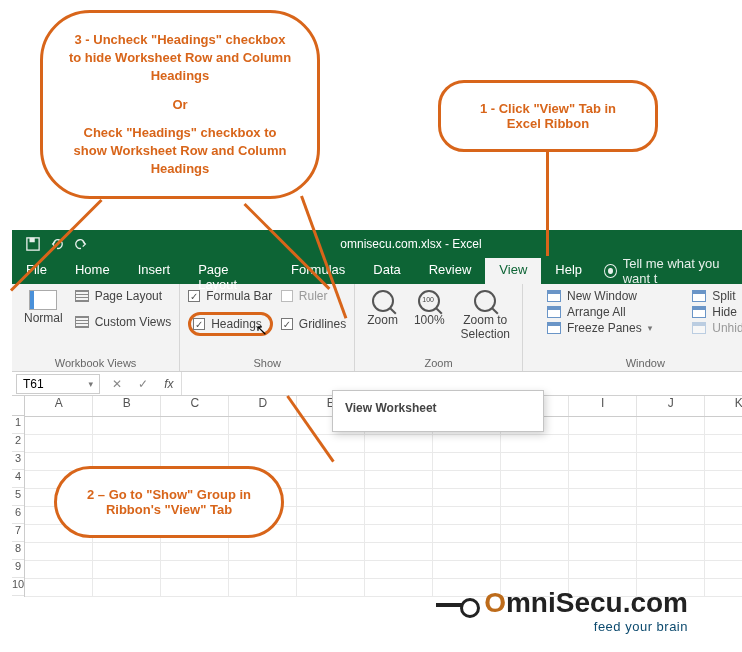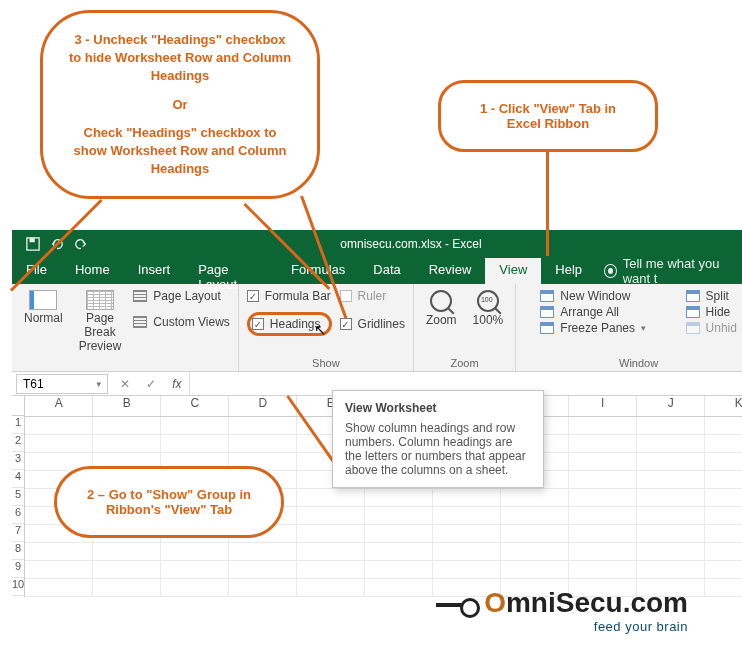--- a/index.html
+++ b/index.html
@@ -44,21 +44,21 @@
   .check.off { color: #aaa; border-color: #bbb; }
   .headings-wrap { border: 3px solid #d8651a; border-radius: 14px; padding: 2px 8px 2px 2px; display: flex; align-items: center; gap: 6px; position: relative; }
   .cursor { position: absolute; right: 2px; bottom: -6px; font-size: 15px; color: #000; }
   .mag { width: 22px; height: 22px; border: 2px solid #555; border-radius: 50%; position: relative; }
   .mag::after { content: ""; position: absolute; width: 8px; height: 2px; background: #555; bottom: -2px; right: -5px; transform: rotate(45deg); }
   .win-row { display: flex; gap: 6px; align-items: center; padding: 1px 16px; white-space: nowrap; }
   .win-ico { width: 14px; height: 12px; border: 1px solid #6a95c7; background: linear-gradient(#6a95c7 0 3px, #fff 3px); }
   .gray { color: #999; }
 
   .formula-row { display: flex; align-items: center; height: 24px; border-bottom: 1px solid #d0d0d0; background: #fff; font-size: 12px; }
-  .namebox { width: 92px; border: 1px solid #ccc; margin: 2px 4px; padding: 2px 6px; display: flex; justify-content: space-between; align-items: center; }
+  .namebox { width: 84px; border: 1px solid #ccc; margin: 2px 4px; padding: 2px 6px; display: flex; justify-content: space-between; align-items: center; }
   .fx-btn { padding: 0 8px; color: #888; }
   .drop { font-size: 9px; color: #777; }
 
   .grid { display: flex; background: #fff; font-size: 12px; }
   .rowheads { width: 20px; border-right: 1px solid #ccc; }
   .rowheads div, .colheads div { text-align: center; color: #555; }
   .rowheads div { height: 18px; border-bottom: 1px solid #e3e3e3; font-size: 11px; }
   .cols { flex: 1; }
   .colheads { display: flex; border-bottom: 1px solid #ccc; }
   .colheads div { width: 68px; height: 20px; border-right: 1px solid #e3e3e3; }
@@ -129,35 +129,32 @@
     </div>
   </div>
 
   <div class="ribbon">
     <div class="group">
       <div class="group-body">
         <div class="big-btn normal">
           <div class="big-ico"></div>
           <span>Normal</span>
         </div>
-        <div class="big-btn">
-          <div class="big-ico"></div>
-          <span style="max-width:58px">Page Break Preview</span>
-        </div>
         <div>
           <div class="small-row">
             <span class="small-ico"></span>
             <span>Page Layout</span>
           </div>
           <div class="small-row" style="margin-top:10px">
             <span class="small-ico"></span>
             <span>Custom Views</span>
           </div>
         </div>
       </div>
+      <div class="group-label">Workbook Views</div>
     </div>
 
     <div class="group">
       <div class="group-body">
         <div>
           <div class="small-row">
             <span class="check on"></span>
             <span>Formula Bar</span>
           </div>
           <div class="headings-wrap" style="margin-top:8px">
@@ -184,20 +181,24 @@
       <div class="group-body">
         <div class="big-btn">
           <div class="mag"></div>
           <span>Zoom</span>
         </div>
         <div class="big-btn">
           <div class="mag" style="position:relative">
               <span style="position:absolute;font-size:7px;top:4px;left:2px">100</span>
             </div>
           <span>100%</span>
+        </div>
+        <div class="big-btn">
+          <div class="mag"></div>
+          <span style="max-width:52px">Zoom to Selection</span>
         </div>
       </div>
       <div class="group-label">Zoom</div>
     </div>
 
     <div class="group" style="border-right:none">
       <div class="group-body">
         <div>
           <div class="win-row">
               <span class="win-ico"></span>
@@ -404,21 +405,20 @@
             <div></div>
             <div></div>
           </div>
         </div>
     </div>
   </div>
 </div>
 
 <div class="tooltip">
   <b>View Worksheet</b>
-  <span>Show column headings and row numbers. Column headings are the letters or numbers that appear above the columns on a sheet.</span>
 </div>
 
 <div class="callout callout-2">
   <span>2 – Go to "Show" Group in Ribbon's "View" Tab</span>
 </div>
 
 <div class="logo">
   <div class="brand">
     <span class="key-ico"></span><span class="o">O</span><span>mniSecu.com</span>
   </div>

